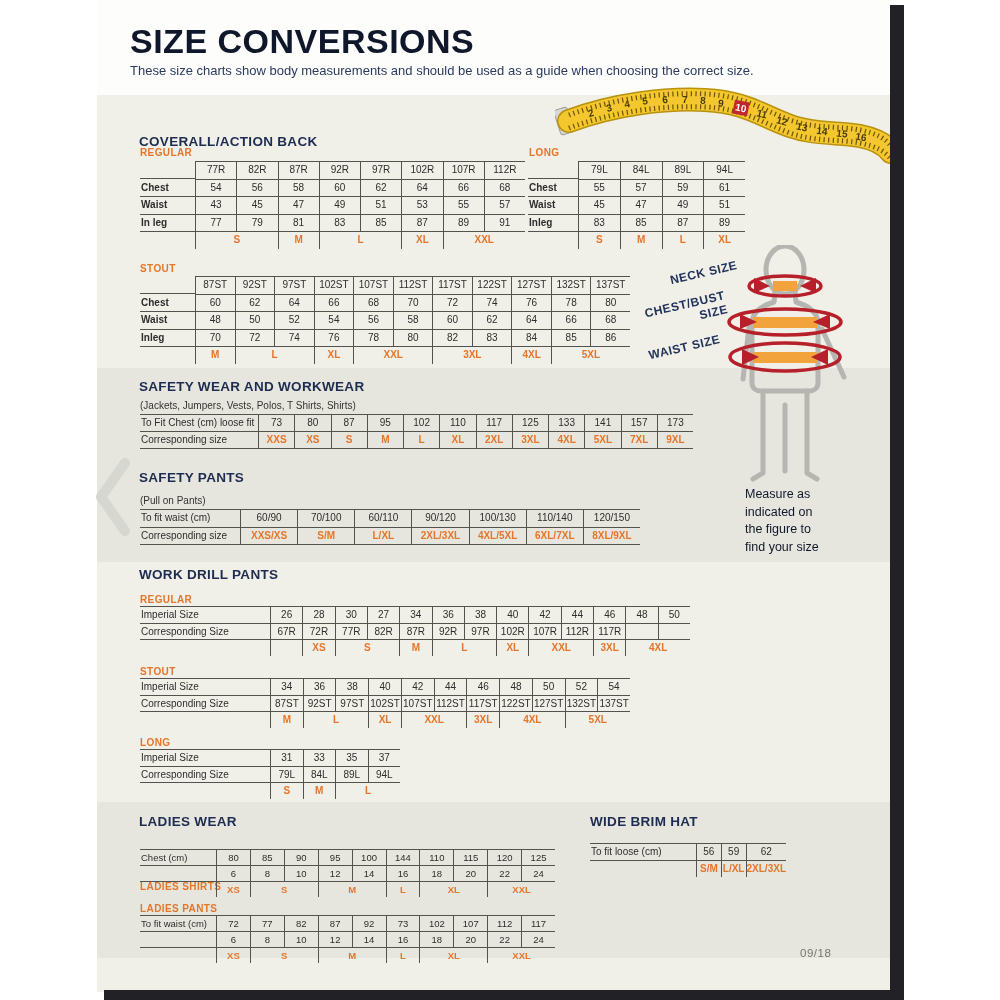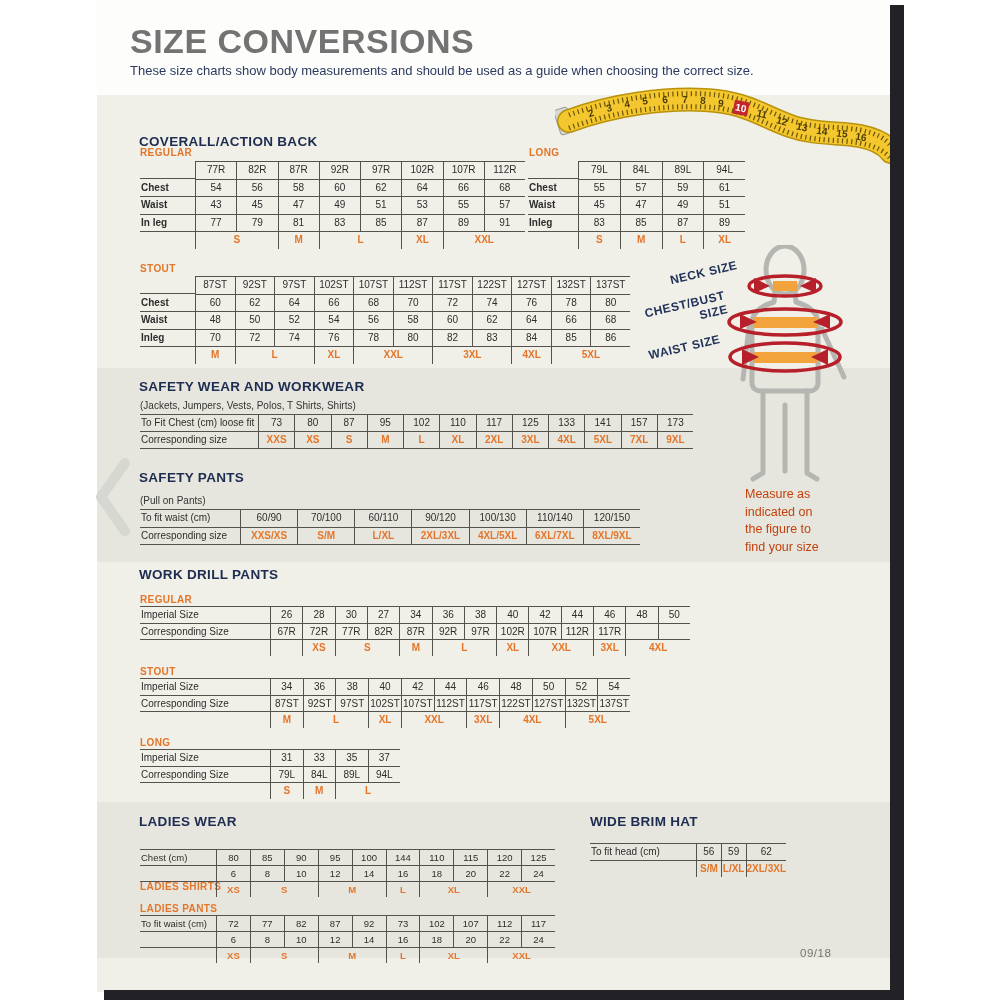--- a/index.html
+++ b/index.html
@@ -3,35 +3,35 @@
 <meta charset="utf-8">
 <style>
   html,body{margin:0;padding:0;background:#ffffff;}
   body{width:1000px;height:1000px;position:relative;font-family:"Liberation Sans",sans-serif;overflow:hidden;}
   .page{position:absolute;left:97px;top:0;width:793px;height:992px;background:#f0efe8;}
   .hdr-block{position:absolute;left:0;top:0;width:793px;height:95px;background:#fdfdfb;}
   .band{position:absolute;left:0;width:793px;background:#e7e6de;}
   .shadow-r{position:absolute;left:890px;top:5px;width:14px;height:995px;background:#212126;}
   .shadow-b{position:absolute;left:104px;top:990px;width:800px;height:10px;background:#212126;}
   .abs{position:absolute;}
-  .title{font-size:34px;font-weight:800;color:#737373;letter-spacing:.5px;}
+  .title{font-size:34px;font-weight:800;color:#0f172a;letter-spacing:.5px;}
   .subtitle{font-size:13px;color:#2a3a60;}
   .h2{font-size:13.5px;font-weight:800;color:#1d2c50;letter-spacing:.3px;}
   .sub{font-size:10px;font-weight:bold;color:#e4762a;letter-spacing:.4px;}
   .note{font-size:10px;color:#333;}
   .tbl{position:absolute;display:grid;font-size:10px;color:#2d2d2d;--rh:16px;}
   .tl{border-bottom:1px solid #54524e;height:var(--rh);line-height:var(--rh);padding-left:1px;white-space:nowrap;overflow:visible;}
   .tc{border-left:1px solid #54524e;border-bottom:1px solid #54524e;text-align:center;height:var(--rh);line-height:var(--rh);}
   .tt{border-top:1px solid #54524e;}
   .bold{font-weight:bold;}
   .or{color:#e4762a;font-weight:bold;}
   .ts{height:var(--rh);}
   .tg{border-left:1px solid #54524e;color:#e4762a;font-weight:bold;text-align:center;height:var(--rh);line-height:var(--rh);}
   .figlabel{font-size:12px;font-weight:800;color:#22335a;letter-spacing:.5px;text-align:right;transform-origin:right center;}
-  .caption{font-size:12.5px;color:#c2410c;line-height:17.5px;}
+  .caption{font-size:12.5px;color:#0f172a;line-height:17.5px;}
   .pagenum{font-size:11.5px;color:#77756f;letter-spacing:.5px;}
   .tn{font:bold 10px "Liberation Sans",sans-serif;fill:#4a3c0a;text-anchor:middle;}
   .tn.hl{fill:#ffffff;}
 </style>
 </head>
 <body>
 
 <div class="page">
   <div class="hdr-block"></div>
   <div class="band" style="top:368px;height:194px;"></div>
@@ -411,21 +411,21 @@
       <div class="tg" style="grid-column: span 1;">XS</div>
       <div class="tg" style="grid-column: span 2;">S</div>
       <div class="tg" style="grid-column: span 2;">M</div>
       <div class="tg" style="grid-column: span 1;">L</div>
       <div class="tg" style="grid-column: span 2;">XL</div>
       <div class="tg" style="grid-column: span 2;">XXL</div>
     </div>
 
   <div class="abs h2" style="left:493px;top:814px;">WIDE BRIM HAT</div>
   <div class="tbl" style="left: 493px; top: 843px; width: 196px; --rh: 16px; grid-template-columns: 106px repeat(3, 1fr);">
-      <div class="tl tt">To fit head (cm)</div>
+      <div class="tl tt">To fit loose (cm)</div>
       <div class="tc tt">56</div>
       <div class="tc tt">59</div>
       <div class="tc tt">62</div>
       <div class="ts"></div>
       <div class="tg" style="grid-column: span 1;">S/M</div>
       <div class="tg" style="grid-column: span 1;">L/XL</div>
       <div class="tg" style="grid-column: span 1;">2XL/3XL</div>
     </div>
 
   <svg class="abs" style="left:545px;top:245px;" width="250" height="250" viewBox="0 0 250 250">

